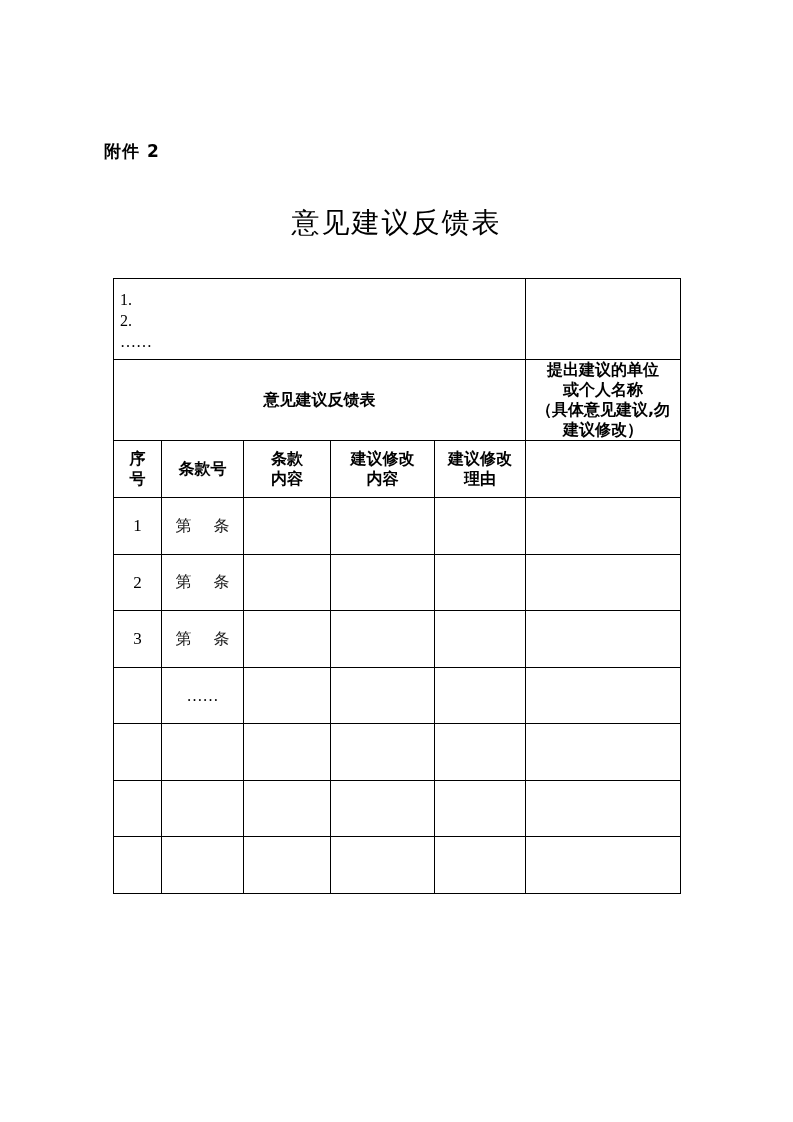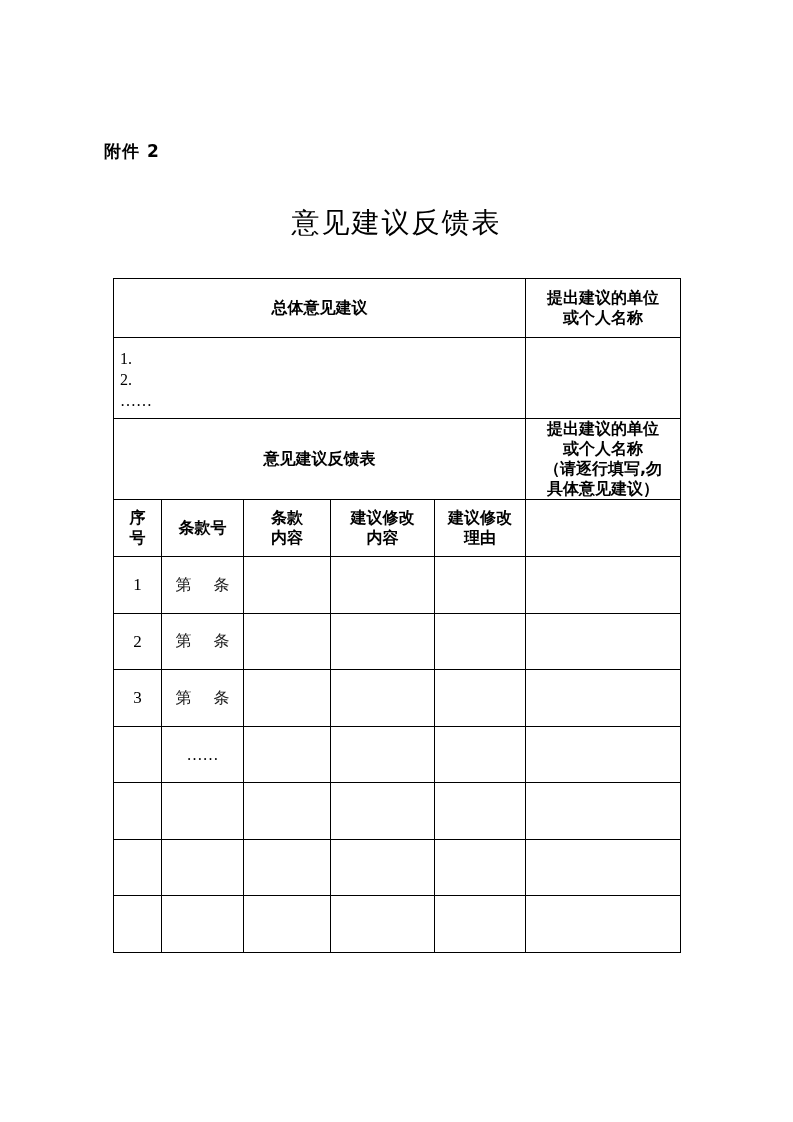--- a/index.html
+++ b/index.html
@@ -28,42 +28,35 @@
 <table>
   <colgroup>
     <col style="width:48px">
       <col style="width:82px">
       <col style="width:87px">
     <col style="width:104px">
       <col style="width:91px">
       <col style="width:155px">
   </colgroup>
   <tbody>
-      <tr style="height:59px">
-    <td colspan="5" class="bold">总体意见建议</td>
-    <td class="bold hdr">
-      <div>提出建议的单位</div>
-      <div>或个人名称</div>
-    </td>
-  </tr>
   <tr style="height:81px">
     <td colspan="5" class="list">
       <div>1.</div>
       <div>2.</div>
       <div>……</div>
     </td>
     <td></td>
   </tr>
   <tr style="height:81px">
     <td colspan="5" class="bold">意见建议反馈表</td>
     <td class="bold hdr">
       <div>提出建议的单位</div>
       <div>或个人名称</div>
-      <div>（请逐行填写,勿</div>
-      <div>具体意见建议）</div>
+      <div>（具体意见建议,勿</div>
+      <div>建议修改）</div>
     </td>
   </tr>
   <tr style="height:57px">
     <td class="bold hdr">
       <div>序</div>
       <div>号</div>
     </td>
     <td class="bold hdr">
       <div>条款号</div>
     </td>

